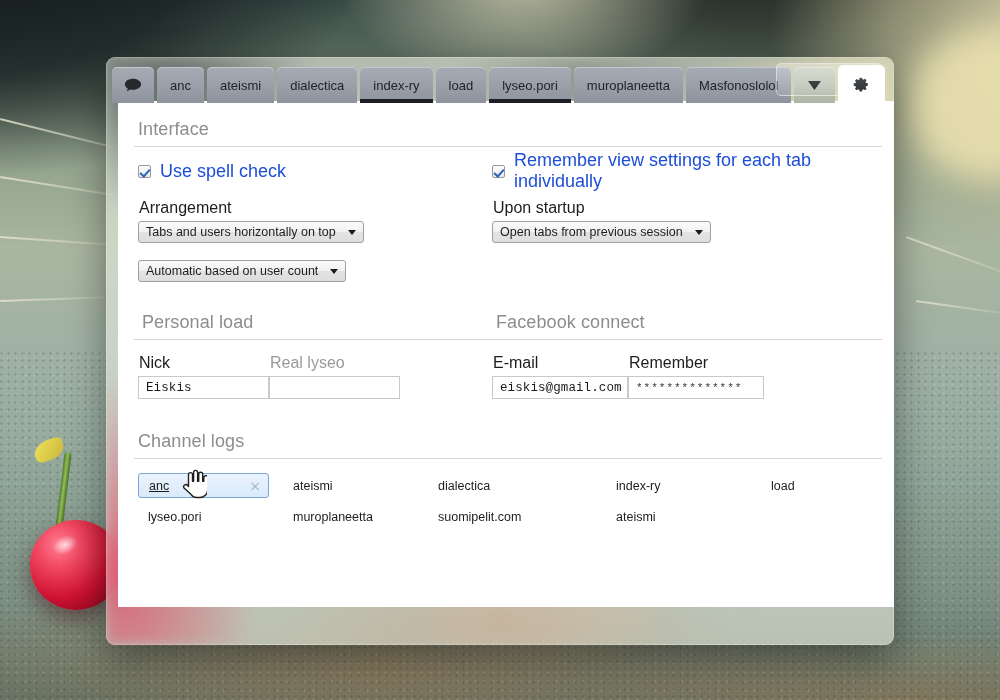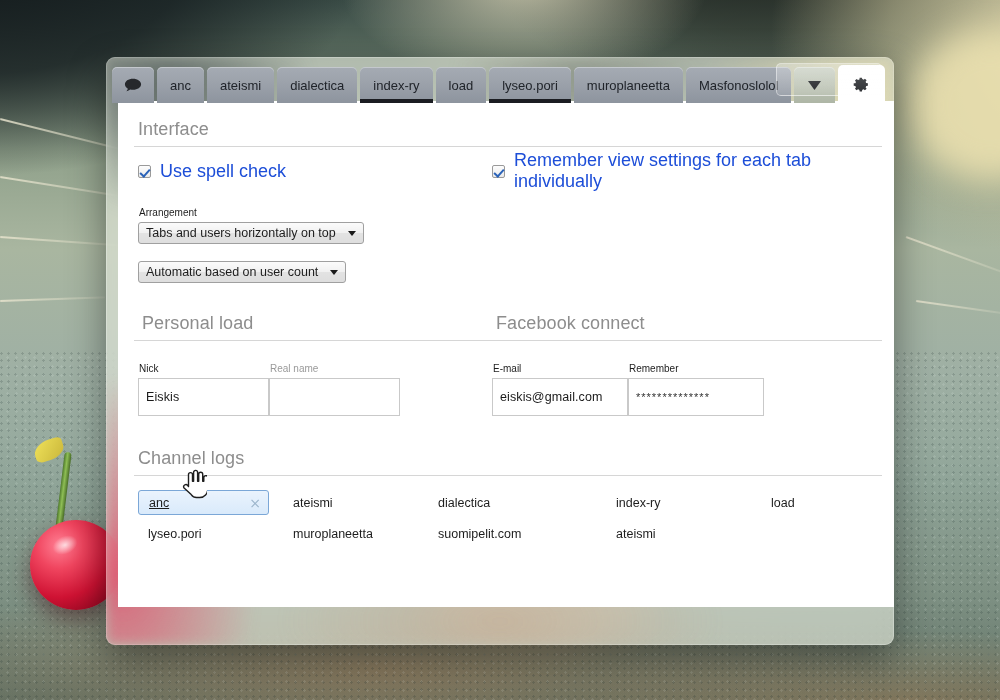--- a/index.html
+++ b/index.html
@@ -208,22 +208,22 @@
     content: "";
     position: absolute; left: 3px; top: 1px;
     width: 4px; height: 8px;
     border: solid #2a62b8;
     border-width: 0 2px 2px 0;
     transform: rotate(42deg);
   }
   .chklabel { font-size: 18px; color: #1d4ed8; }
 
   .field-label {
-    font-size: 10px; color: #1d1d1d;
-    margin: 8px 0 4px 1px;
+    font-size: 16px; color: #1d1d1d;
+    margin: 0 0 4px 1px;
   }
   .field-label.muted { color: #9a9a9a; }
 
   .select {
     height: 22px;
     display: inline-flex; align-items: center;
     padding: 0 7px;
     border: 1px solid #a0a0a0;
     border-radius: 3px;
     background: linear-gradient(to bottom, #fbfbfb 0%, #f1f1f1 48%, #e3e3e3 50%, #dedede 100%);
@@ -233,27 +233,28 @@
   }
   .select .caret {
     margin-left: 12px;
     width: 0; height: 0;
     border-left: 4px solid transparent;
     border-right: 4px solid transparent;
     border-top: 5px solid #1a1a1a;
   }
 
   .input {
-    height: 38px;
+    height: 23px;
     border: 1px solid #c9c9c9;
     background: #fff;
     font-size: 12.5px; color: #1a1a1a;
     padding: 6px 7px;
     display: flex; align-items: center;
     letter-spacing: .1px;
+    font-family: Liberation Mono, monospace;
   }
   .input.pw { letter-spacing: 1px; font-size: 11px; color: #333; }
 
   .two-fields { display: flex; }
   .f-nick  { width: 131px; }
   .f-real  { width: 131px; }
   .f-mail  { width: 136px; }
   .f-pass  { width: 136px; }
 
   
@@ -393,20 +394,27 @@
               <span class="chklabel">Remember view settings for each tab individually</span>
             </div>
           </div>
         </div>
 
         <div class="cols" style="margin-top:18px;">
           <div class="col left">
             <div class="field-label">Arrangement</div>
             <div class="select">
               <span>Tabs and users horizontally on top</span>
+              <span class="caret"></span>
+            </div>
+          </div>
+          <div class="col right">
+            <div class="field-label">Upon startup</div>
+            <div class="select">
+              <span>Open tabs from previous session</span>
               <span class="caret"></span>
             </div>
           </div>
         </div>
 
         <div class="cols" style="margin-top:17px;">
           <div class="col left">
             <div class="select">
               <span>Automatic based on user count</span>
               <span class="caret"></span>
@@ -430,21 +438,21 @@
         <div class="cols">
           <div class="col left">
             <div class="two-fields">
               <div class="f-nick">
                 <div class="field-label">Nick</div>
                 <div class="input">
                   <span>Eiskis</span>
                 </div>
               </div>
               <div class="f-real">
-                <div class="field-label muted">Real name</div>
+                <div class="field-label muted">Real lyseo</div>
                 <div class="input">
                   <span></span>
                 </div>
               </div>
             </div>
           </div>
           <div class="col right">
             <div class="two-fields">
               <div class="f-mail">
                 <div class="field-label">E-mail</div>

